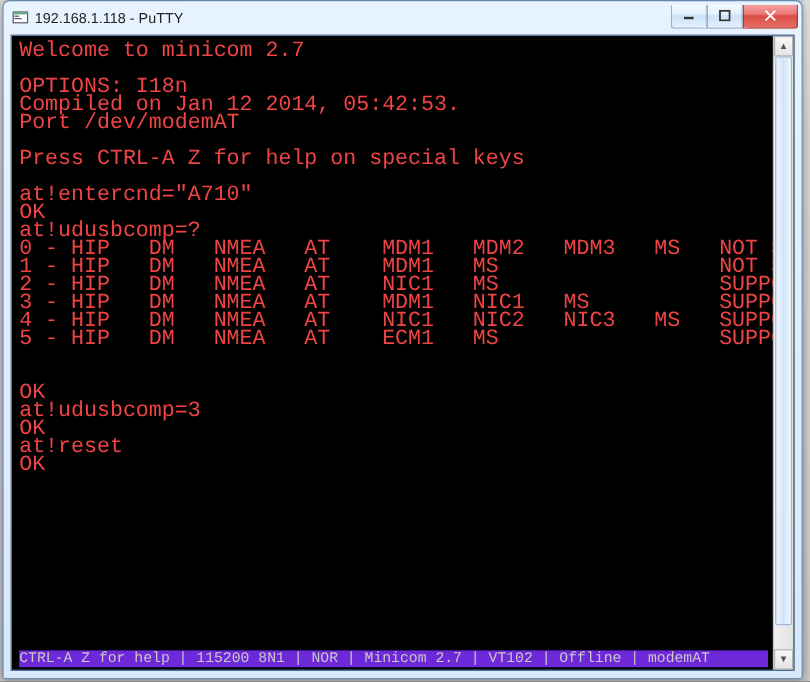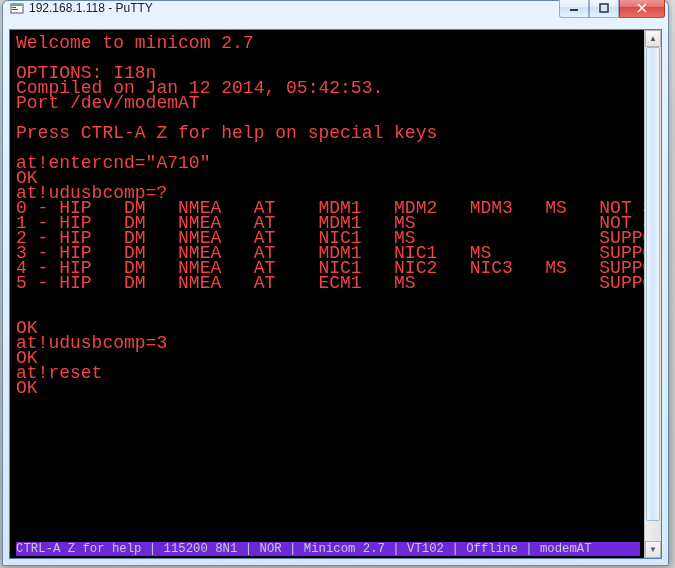--- a/index.html
+++ b/index.html
@@ -1,19 +1,19 @@
 <!DOCTYPE html>
 <html><head>
 <meta charset="utf-8">
 <style>
   * { margin:0; padding:0; box-sizing:border-box; }
   body { width:675px; height:568px; background:#d0d0d0; font-family:"Segoe UI",Tahoma,sans-serif; overflow:hidden; position:relative; }
   .bg-blur { position:absolute; top:0; left:0; right:0; bottom:0; background:linear-gradient(180deg,#e8e8e8 0%,#d8d8d8 20%,#c8c8c8 100%); filter:blur(1px); }
   .window { position:absolute; left:2px; top:0; width:667px; height:566px; border:1px solid rgba(30,70,120,0.6); border-radius:6px 6px 2px 2px; box-shadow:0 0 8px rgba(0,0,0,0.4); background:linear-gradient(180deg,#e7f3ff 0%,#d6e9fc 100%); display:flex; flex-direction:column; }
-  .titlebar { height:28px; display:flex; padding:0 2px 0 6px; position:relative; }
+  .titlebar { height:28px; display:flex; align-items:center; padding:0 2px 0 6px; position:relative; }
   .titlebar .icon { width:16px; height:16px; margin-right:4px; display:inline-flex; align-items:center; justify-content:center; color:#333; font-size:11px; }
   .titlebar .title { font-size:12px; color:#222; flex:1; white-space:nowrap; overflow:hidden; }
   .winbtns { display:flex; gap:0; margin-right:1px; margin-top:-3px; }
   .winbtn { height:20px; width:30px; border:1px solid rgba(80,110,150,0.5); border-top:none; background:linear-gradient(180deg,#f5faff 0%,#dfeefc 45%,#c9e0f6 46%,#e4f1fd 100%); display:flex; align-items:center; justify-content:center; font-size:10px; color:#444; }
   .winbtn.min { border-radius:0 0 0 3px; }
   .winbtn.max { }
   .winbtn.close { width:46px; border-radius:0 0 3px 0; background:linear-gradient(180deg,#f5a2a0 0%,#e9726f 45%,#d94b44 46%,#e86e66 100%); color:#fff; border-color:rgba(150,40,30,0.7); }
   .winbtn svg { display:block; }
   .client { flex:1; margin:0 6px 6px 6px; background:#000; border:1px solid #5a7ca5; position:relative; display:flex; }
   .terminal { flex:1; padding:6px 4px 0 6px; font-family:"Courier New",monospace; font-size:18px; line-height:15px; color:#ef4444; white-space:pre; overflow:hidden; }

